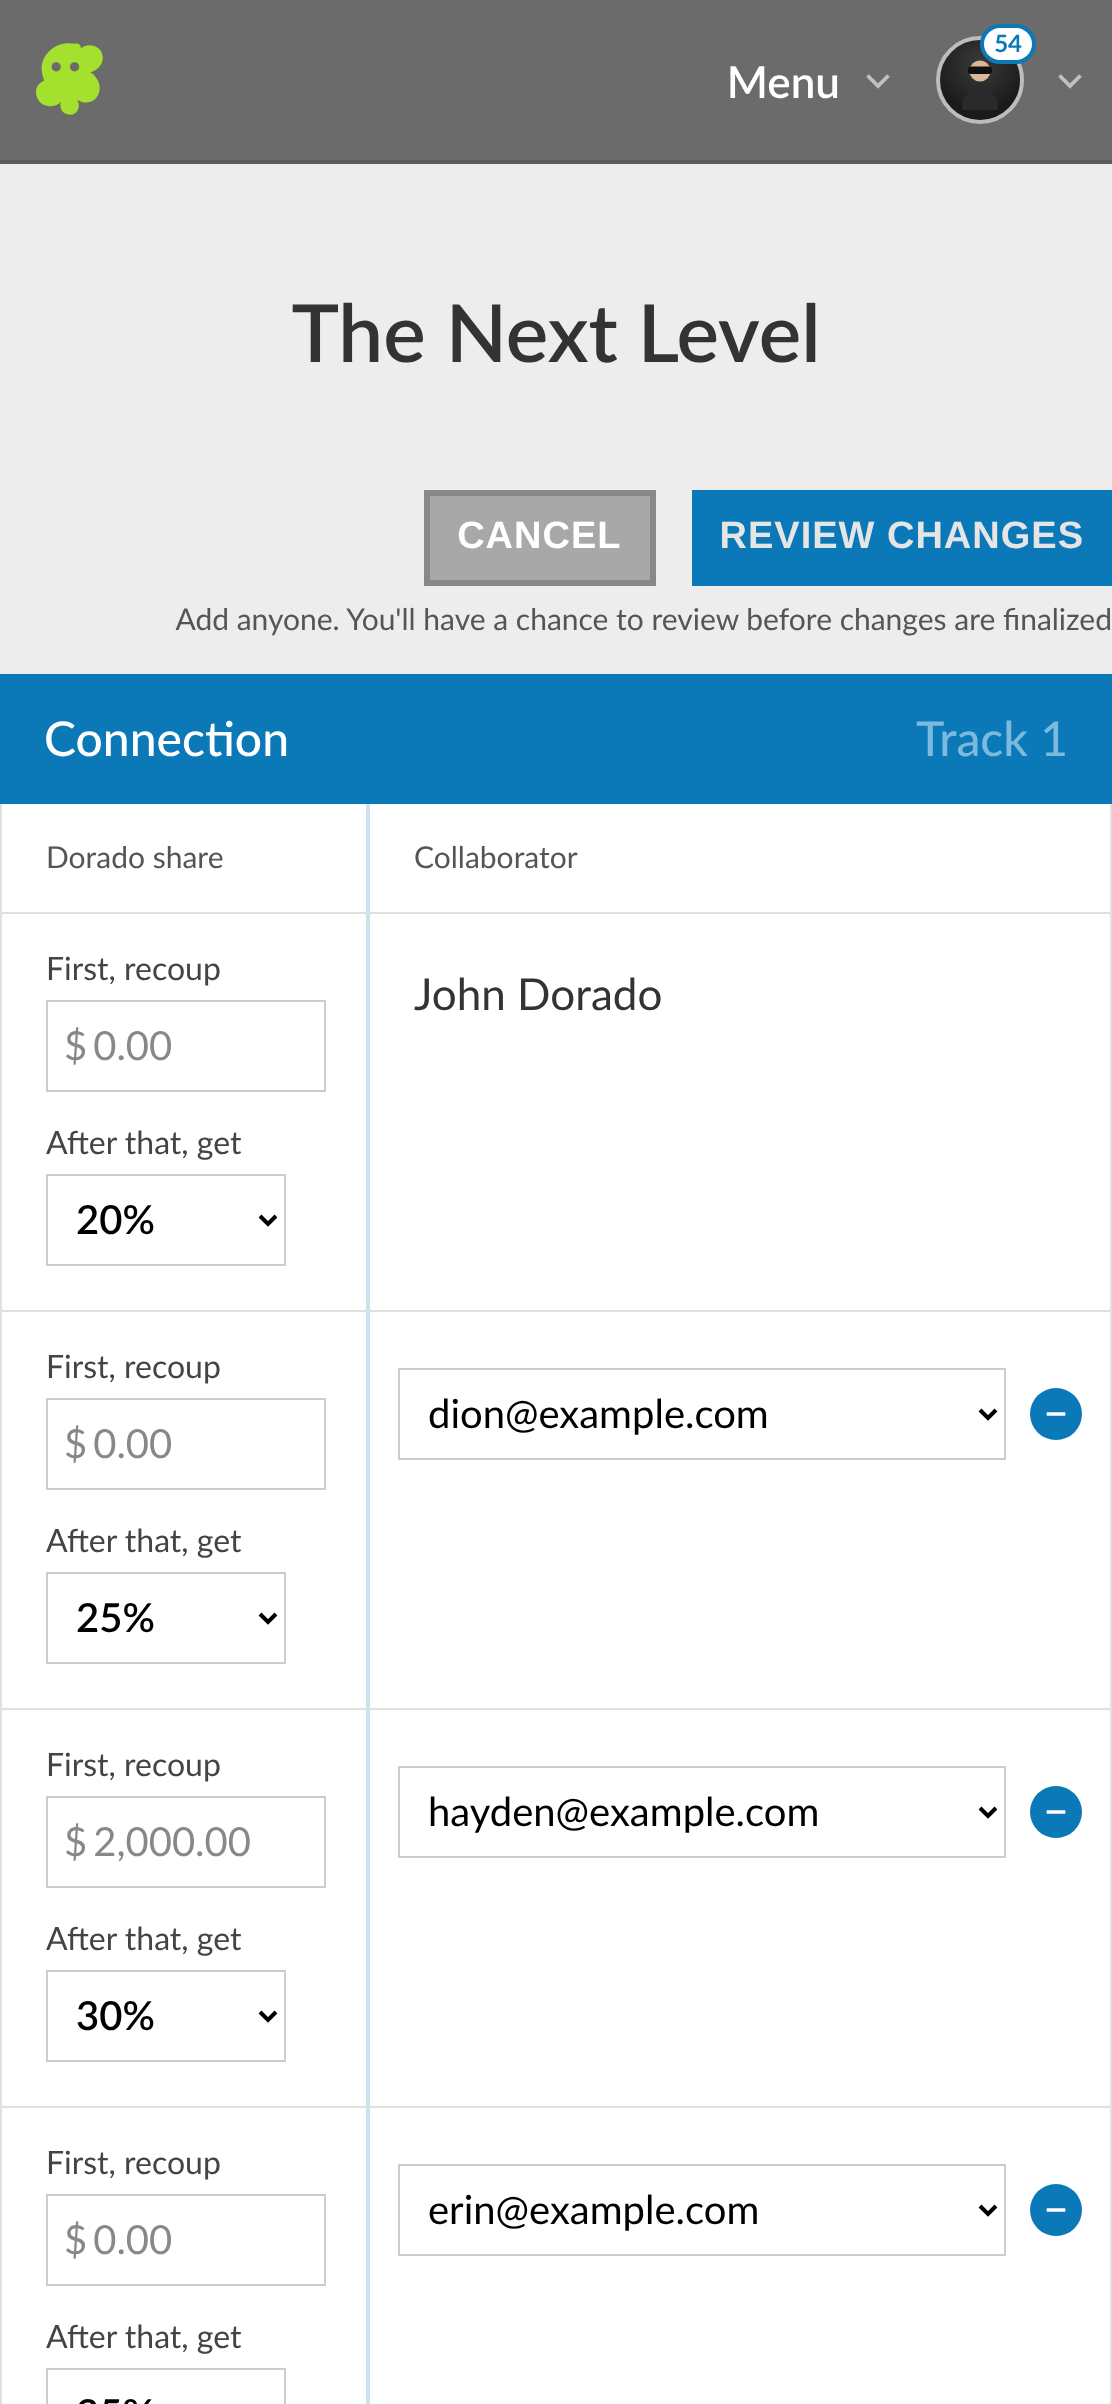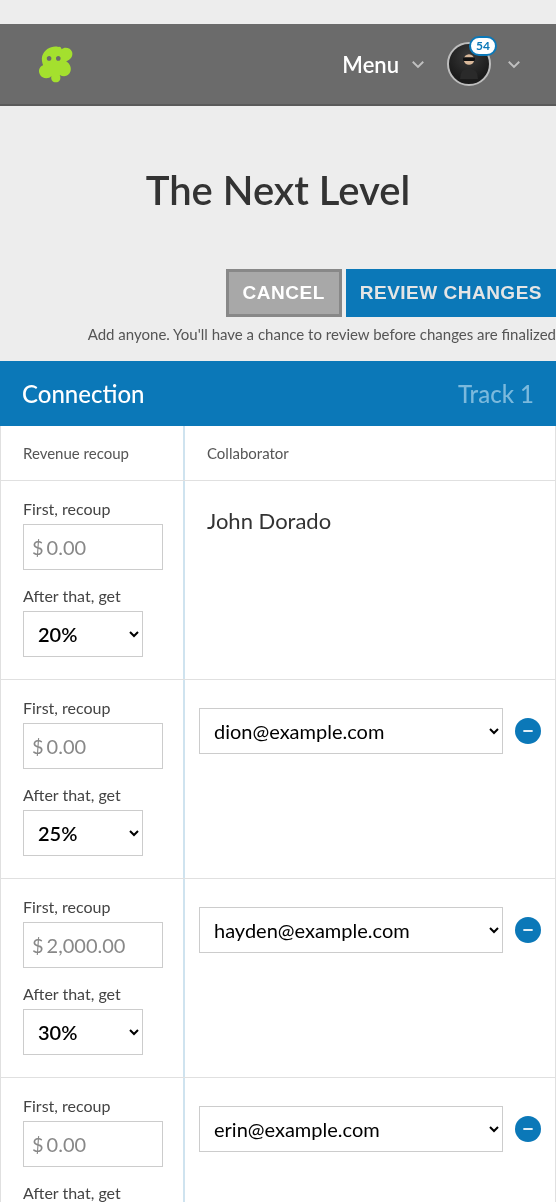--- a/index.html
+++ b/index.html
@@ -12,23 +12,22 @@
       background: #ededed;
       width: 556px;
       color: #333;
     }
     .header {
       background: #6b6b6b;
       height: 82px;
       display: flex;
       align-items: center;
       justify-content: space-between;
-      padding: 0 33px;
+      padding: 0 12px;
       border-bottom: 2px solid #5a5a5a;
-      margin-top: 24px;
     }
     .logo-icon {
       width: 46px;
       height: 46px;
       fill: #a4e02e;
     }
     .header-right {
       display: flex;
       align-items: center;
       gap: 20px;
@@ -93,21 +92,21 @@
       padding: 60px 0 55px 0;
     }
     .title-area h1 {
       font-size: 40px;
       font-weight: 600;
       color: #333;
     }
     .action-row {
       display: flex;
       justify-content: flex-end;
-      gap: 4px;
+      gap: 18px;
       padding-right: 0;
     }
     .btn {
       font-size: 19px;
       font-weight: 600;
       padding: 10px 14px;
       border: none;
       cursor: pointer;
       letter-spacing: 0.5px;
     }
@@ -308,21 +307,21 @@
 </div>
 
 <div class="content-wrap">
   <div class="section-header">
     <span>Connection</span>
     <span class="track-label">Track 1</span>
   </div>
 
   <div class="table">
     <div class="table-head">
-      <div class="col-left">Revenue recoup</div>
+      <div class="col-left">Dorado share</div>
       <div class="col-right">Collaborator</div>
     </div>
 
     <div class="row">
       <div class="col-left">
         <div class="field-label">First, recoup</div>
         <div class="money-input">
           <span class="dollar">$</span>
           <input type="text" value="0.00" style="">
         </div>

